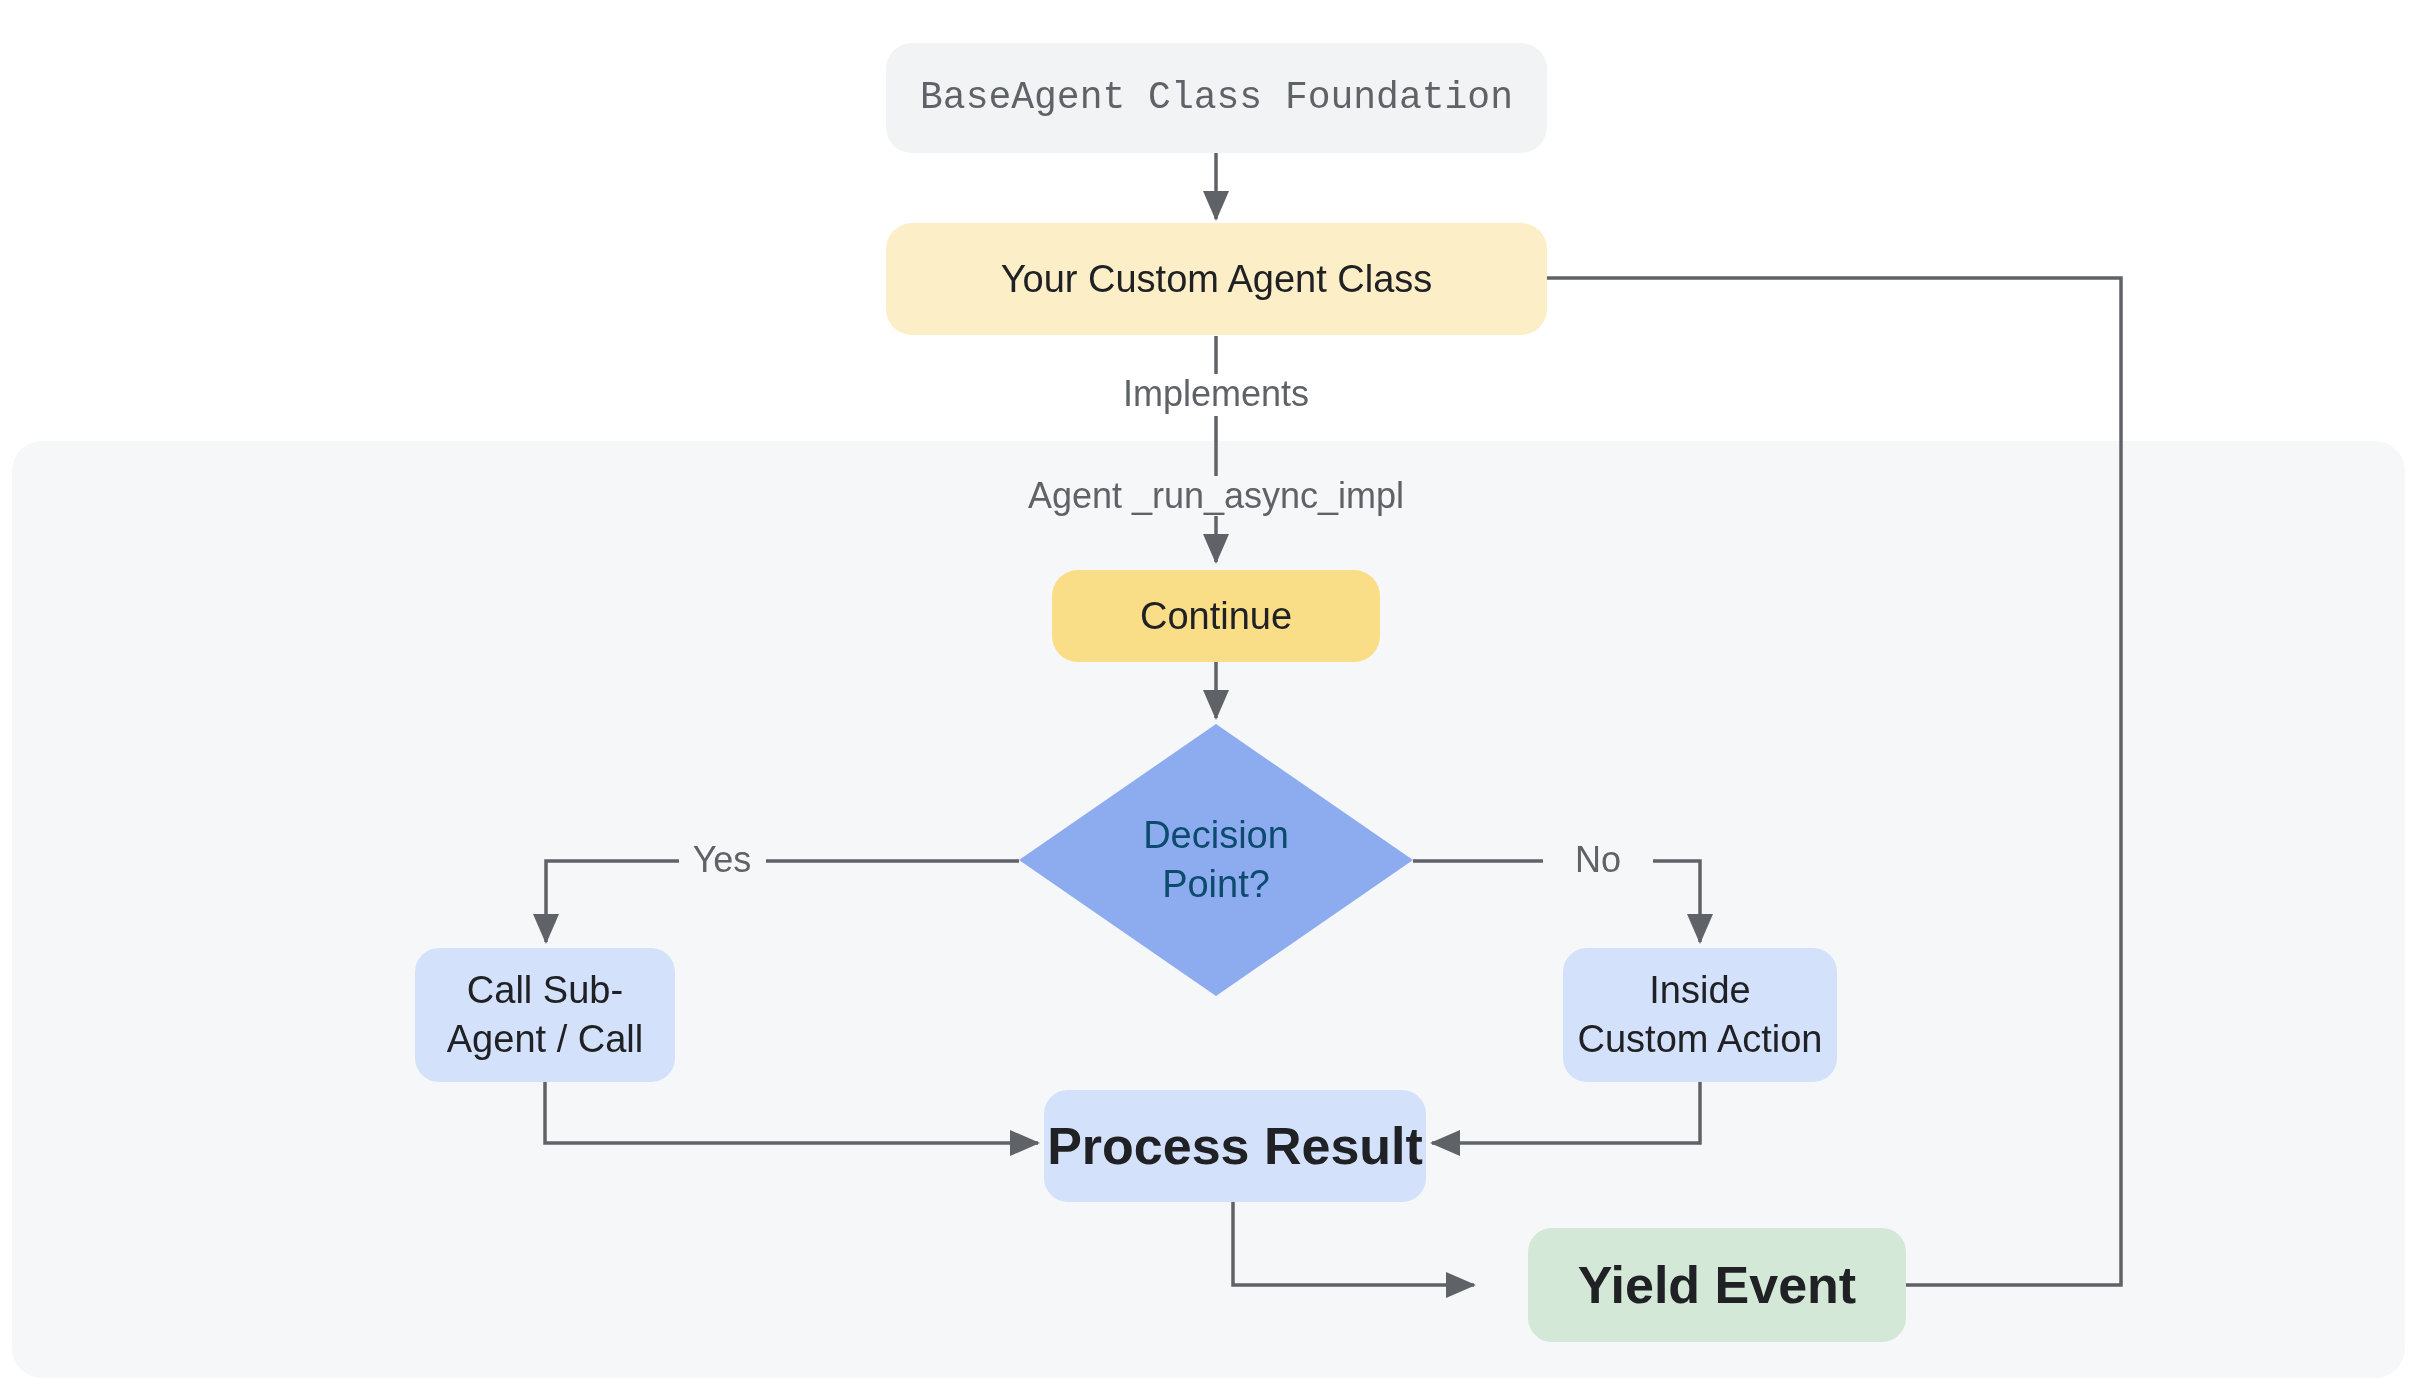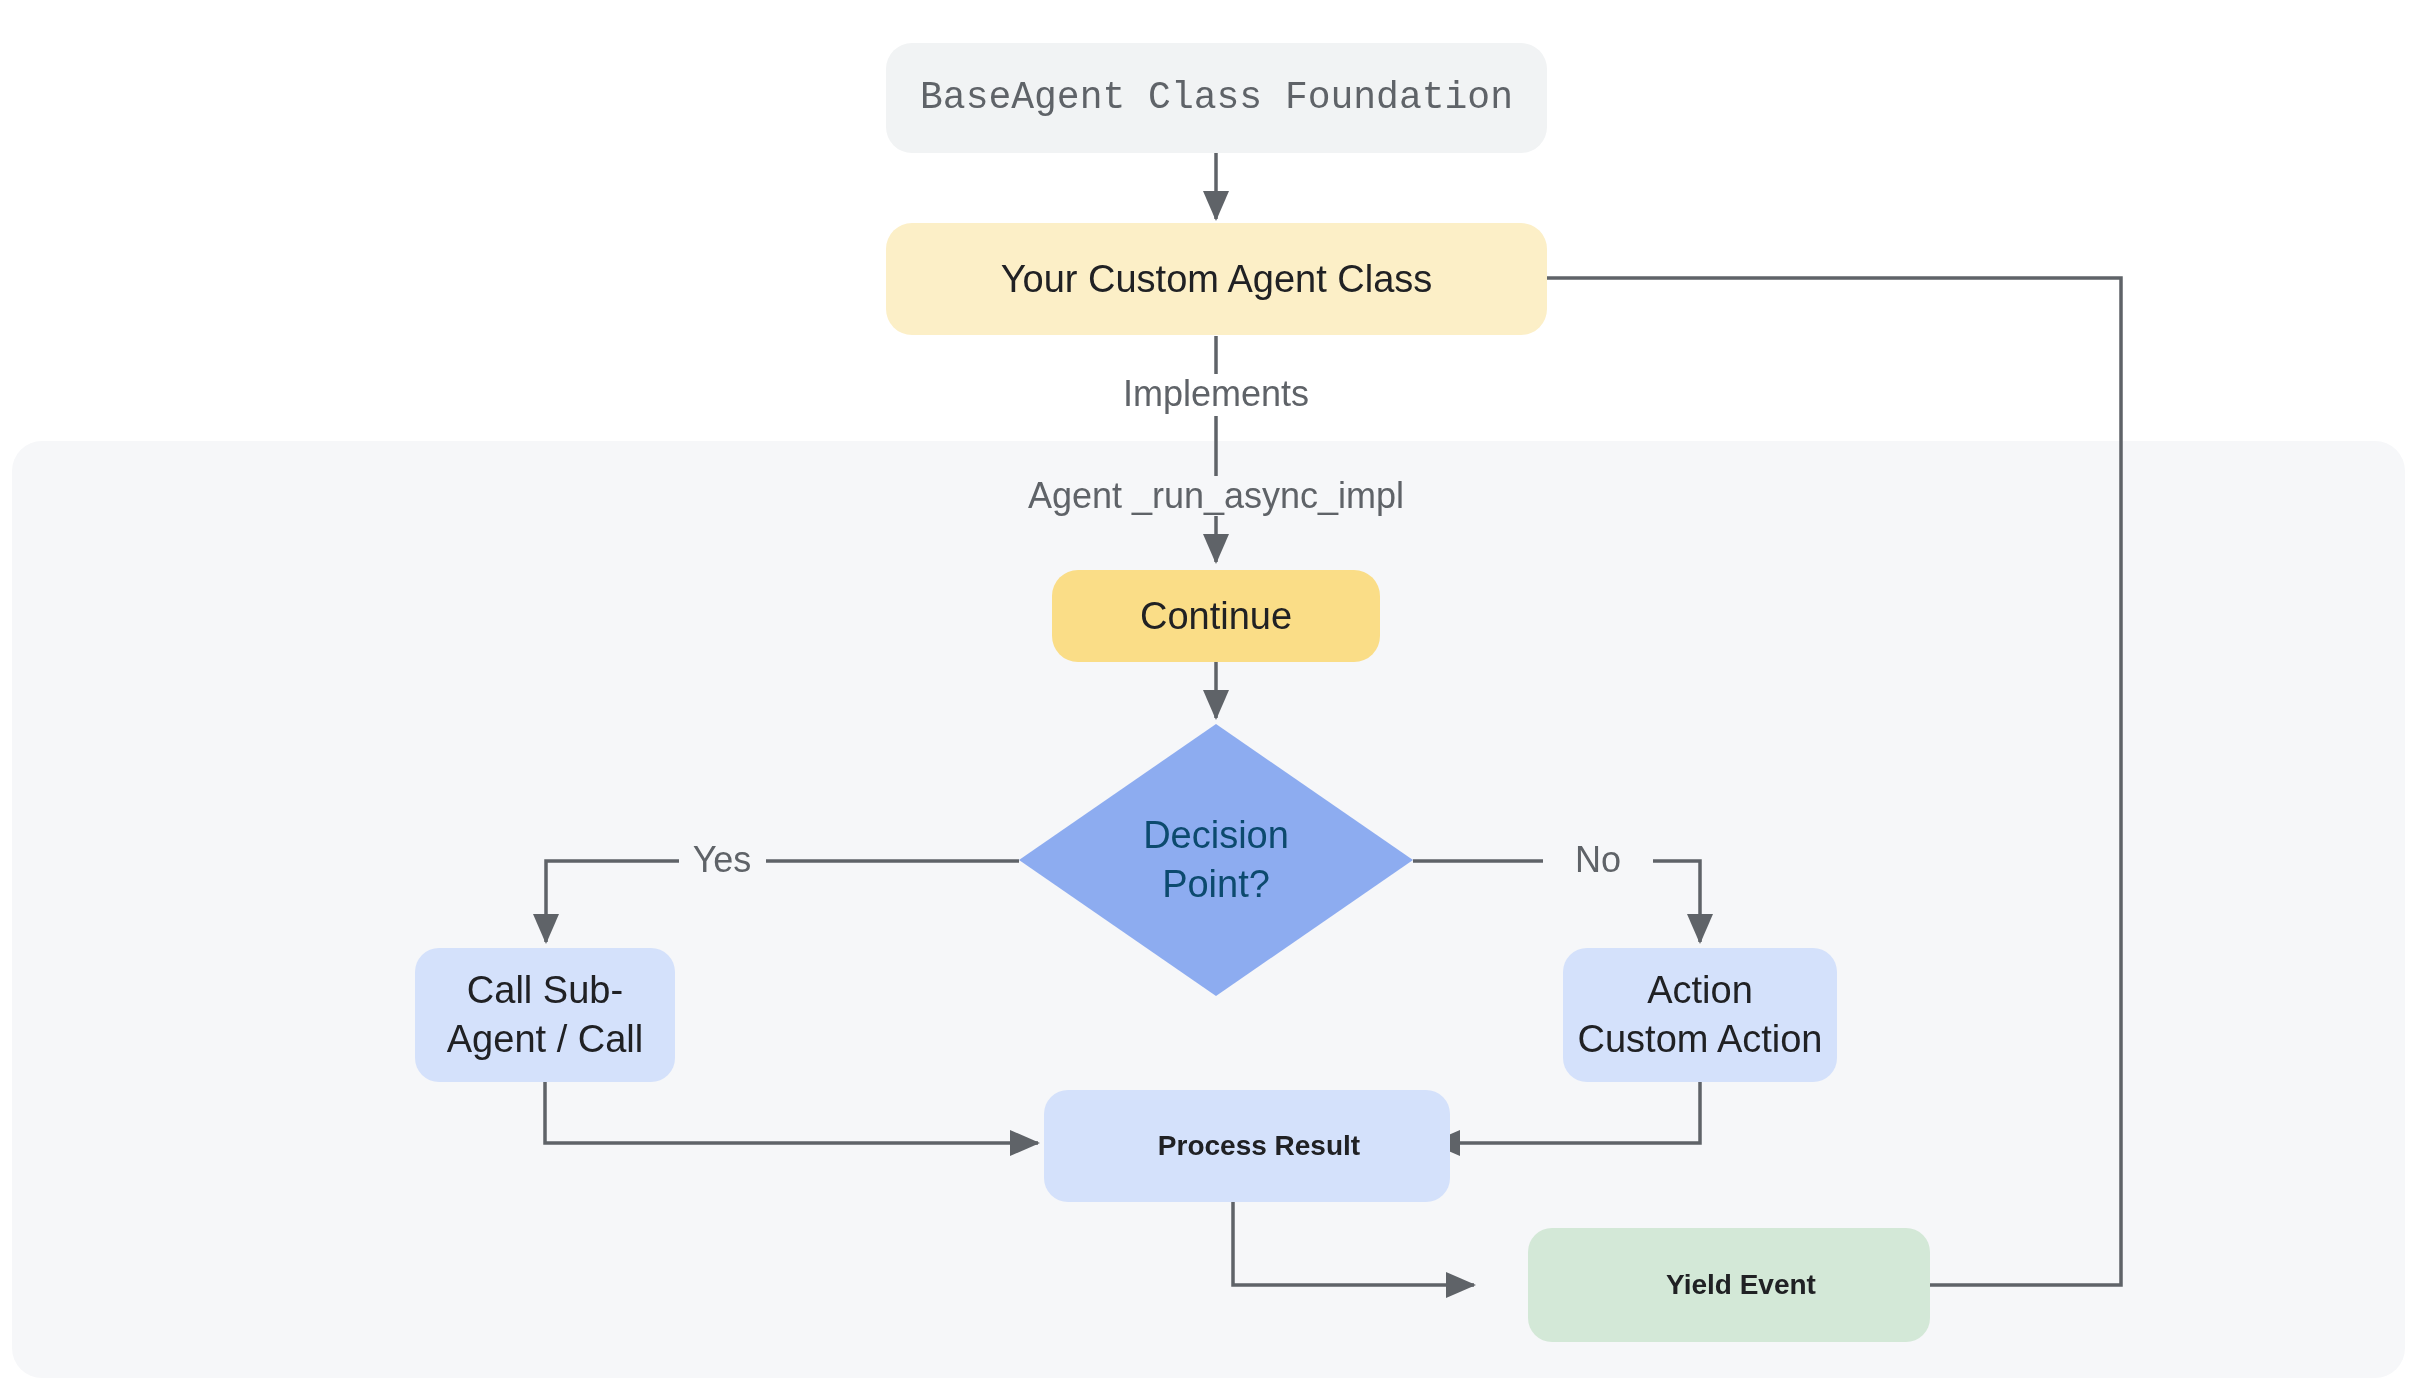--- a/index.html
+++ b/index.html
@@ -28,21 +28,21 @@
   .diamond{
     clip-path:polygon(50% 0,100% 50%,50% 100%,0 50%);
     border-radius:0;
   }
   .edge-label{
     position:absolute;
     text-align:center;
     font-size:36px;
     white-space:nowrap;
   }
-  .bold{font-weight:700;font-size:28px;padding-left:24px;}
+  .bold{font-weight:700;font-size:52px;}
   .medium{font-weight:500;font-family:Liberation Mono, monospace;}
 </style>
 </head>
 <body>
 
 <div class="stage">
 
   <div class="container-panel" style="background-color: rgb(246, 247, 249);"></div>
 
   <svg class="edges" viewBox="0 0 2432 1400" xmlns="http://www.w3.org/2000/svg">
@@ -84,21 +84,21 @@
     <span class="ln">Decision</span>
     <span class="ln">Point?</span>
   </div>
 
   <div class="node" style="left: 415px; top: 948px; width: 260px; height: 134px; border-radius: 24px; background-color: rgb(212, 225, 251); color: rgb(32, 33, 36);">
     <span class="ln">Call Sub-</span>
     <span class="ln">Agent / Call</span>
   </div>
 
   <div class="node" style="left: 1563px; top: 948px; width: 274px; height: 134px; border-radius: 24px; background-color: rgb(212, 225, 251); color: rgb(32, 33, 36);">
-    <span class="ln">Action</span>
+    <span class="ln">Inside</span>
     <span class="ln">Custom Action</span>
   </div>
 
   <div class="node bold" style="left: 1044px; top: 1090px; width: 382px; height: 112px; border-radius: 24px; background-color: rgb(212, 225, 251); color: rgb(32, 33, 36);">
     <span class="ln">Process Result</span>
   </div>
 
   <div class="node bold" style="left: 1480px; top: 1228px; width: 378px; height: 114px; border-radius: 24px; background-color: rgb(211, 232, 215); color: rgb(32, 33, 36); margin-left: 48px;">
     <span class="ln">Yield Event</span>
   </div>

